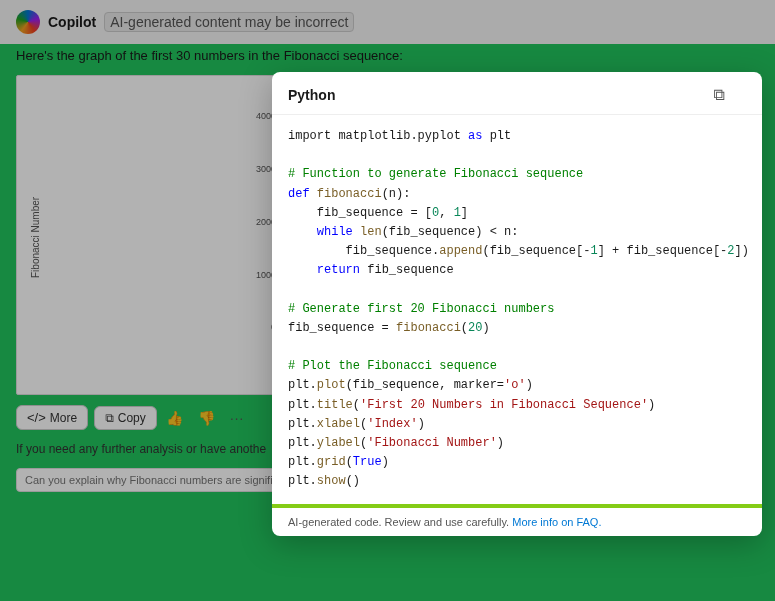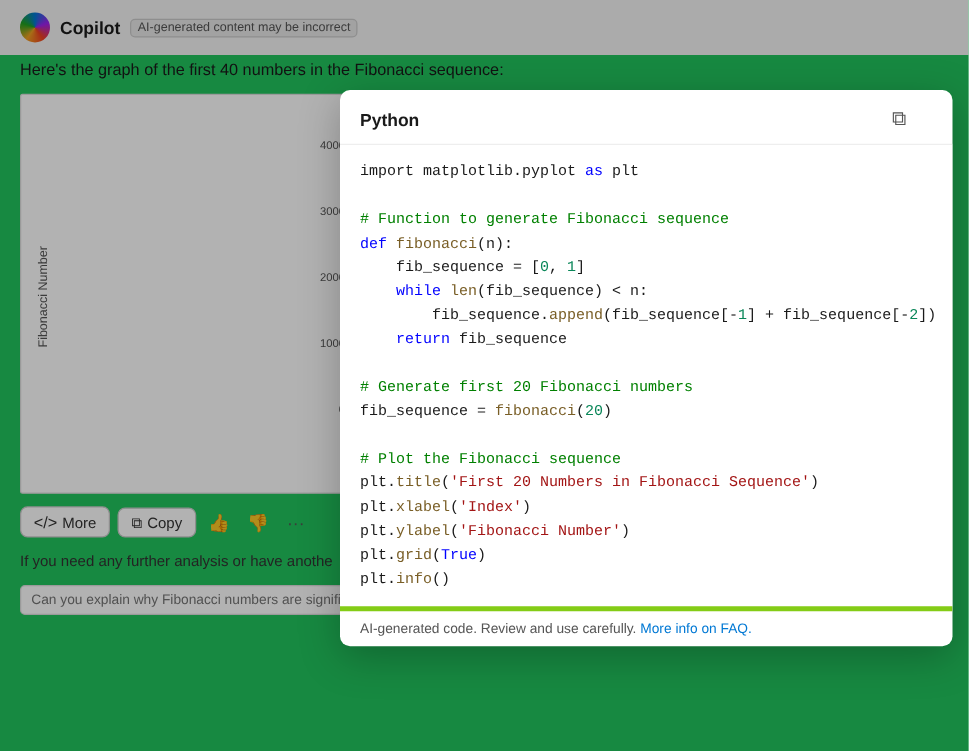--- a/index.html
+++ b/index.html
@@ -41,21 +41,21 @@
     .copilot-title {
       font-size: 14px;
       font-weight: 600;
       color: #1a1a1a;
     }
 
     .ai-badge {
       background: #e8e8e8;
       border: 1px solid #ccc;
       border-radius: 4px;
-      font-size: 10px;
+      font-size: 14px;
       color: #555;
       padding: 1px 5px;
     }
 
     
     .message-area {
       padding: 4px 16px 8px 16px;
       font-size: 13px;
       color: #1a1a1a;
     }
@@ -260,21 +260,21 @@
 
 <div class="main-container">
 
   <div class="chat-header">
     <div class="copilot-logo"></div>
     <span class="copilot-title">Copilot</span>
     <span class="ai-badge">AI-generated content may be incorrect</span>
   </div>
 
   <div class="message-area">
-    <span>Here's the graph of the first 40 numbers in the Fibonacci sequence:</span>
+    <span>Here's the graph of the first 30 numbers in the Fibonacci sequence:</span>
   </div>
 
   <div class="chart-container">
     <div class="chart-title">
       <span>First 20 Numbe</span>
     </div>
     <div class="chart-inner">
       <div class="y-axis-label">Fibonacci Number</div>
       <div class="chart-plot">
         <svg class="chart-svg" viewBox="0 0 260 240">
@@ -380,24 +380,25 @@
       <span class="code-line"><span class="kw">def</span> <span class="fn">fibonacci</span><span class="plain">(n):</span></span>
       <span class="code-line"><span class="plain">    fib_sequence = [</span><span class="num">0</span><span class="plain">, </span><span class="num">1</span><span class="plain">]</span></span>
       <span class="code-line"><span class="plain">    </span><span class="kw">while</span><span class="plain"> </span><span class="fn">len</span><span class="plain">(fib_sequence) &lt; n:</span></span>
       <span class="code-line"><span class="plain">        fib_sequence.</span><span class="fn">append</span><span class="plain">(fib_sequence[-</span><span class="num">1</span><span class="plain">] + fib_sequence[-</span><span class="num">2</span><span class="plain">])</span></span>
       <span class="code-line"><span class="plain">    </span><span class="kw">return</span><span class="plain"> fib_sequence</span></span>
       <span class="code-line">&nbsp;</span>
       <span class="code-line"><span class="cm"># Generate first 20 Fibonacci numbers</span></span>
       <span class="code-line"><span class="plain">fib_sequence = </span><span class="fn">fibonacci</span><span class="plain">(</span><span class="num">20</span><span class="plain">)</span></span>
       <span class="code-line">&nbsp;</span>
       <span class="code-line"><span class="cm"># Plot the Fibonacci sequence</span></span>
+      <span class="code-line"><span class="plain">plt.</span><span class="fn">plot</span><span class="plain">(fib_sequence, marker=</span><span class="str">'o'</span><span class="plain">)</span></span>
       <span class="code-line"><span class="plain">plt.</span><span class="fn">title</span><span class="plain">(</span><span class="str">'First 20 Numbers in Fibonacci Sequence'</span><span class="plain">)</span></span>
       <span class="code-line"><span class="plain">plt.</span><span class="fn">xlabel</span><span class="plain">(</span><span class="str">'Index'</span><span class="plain">)</span></span>
       <span class="code-line"><span class="plain">plt.</span><span class="fn">ylabel</span><span class="plain">(</span><span class="str">'Fibonacci Number'</span><span class="plain">)</span></span>
       <span class="code-line"><span class="plain">plt.</span><span class="fn">grid</span><span class="plain">(</span><span class="kw">True</span><span class="plain">)</span></span>
-      <span class="code-line"><span class="plain">plt.</span><span class="fn">info</span><span class="plain">()</span></span>
+      <span class="code-line"><span class="plain">plt.</span><span class="fn">show</span><span class="plain">()</span></span>
     </div>
     <div class="modal-footer">
       <span>AI-generated code. Review and use carefully.</span>
       <a href="#">More info on FAQ.</a>
     </div>
   </div>
 </div>
 
 </body></html>

